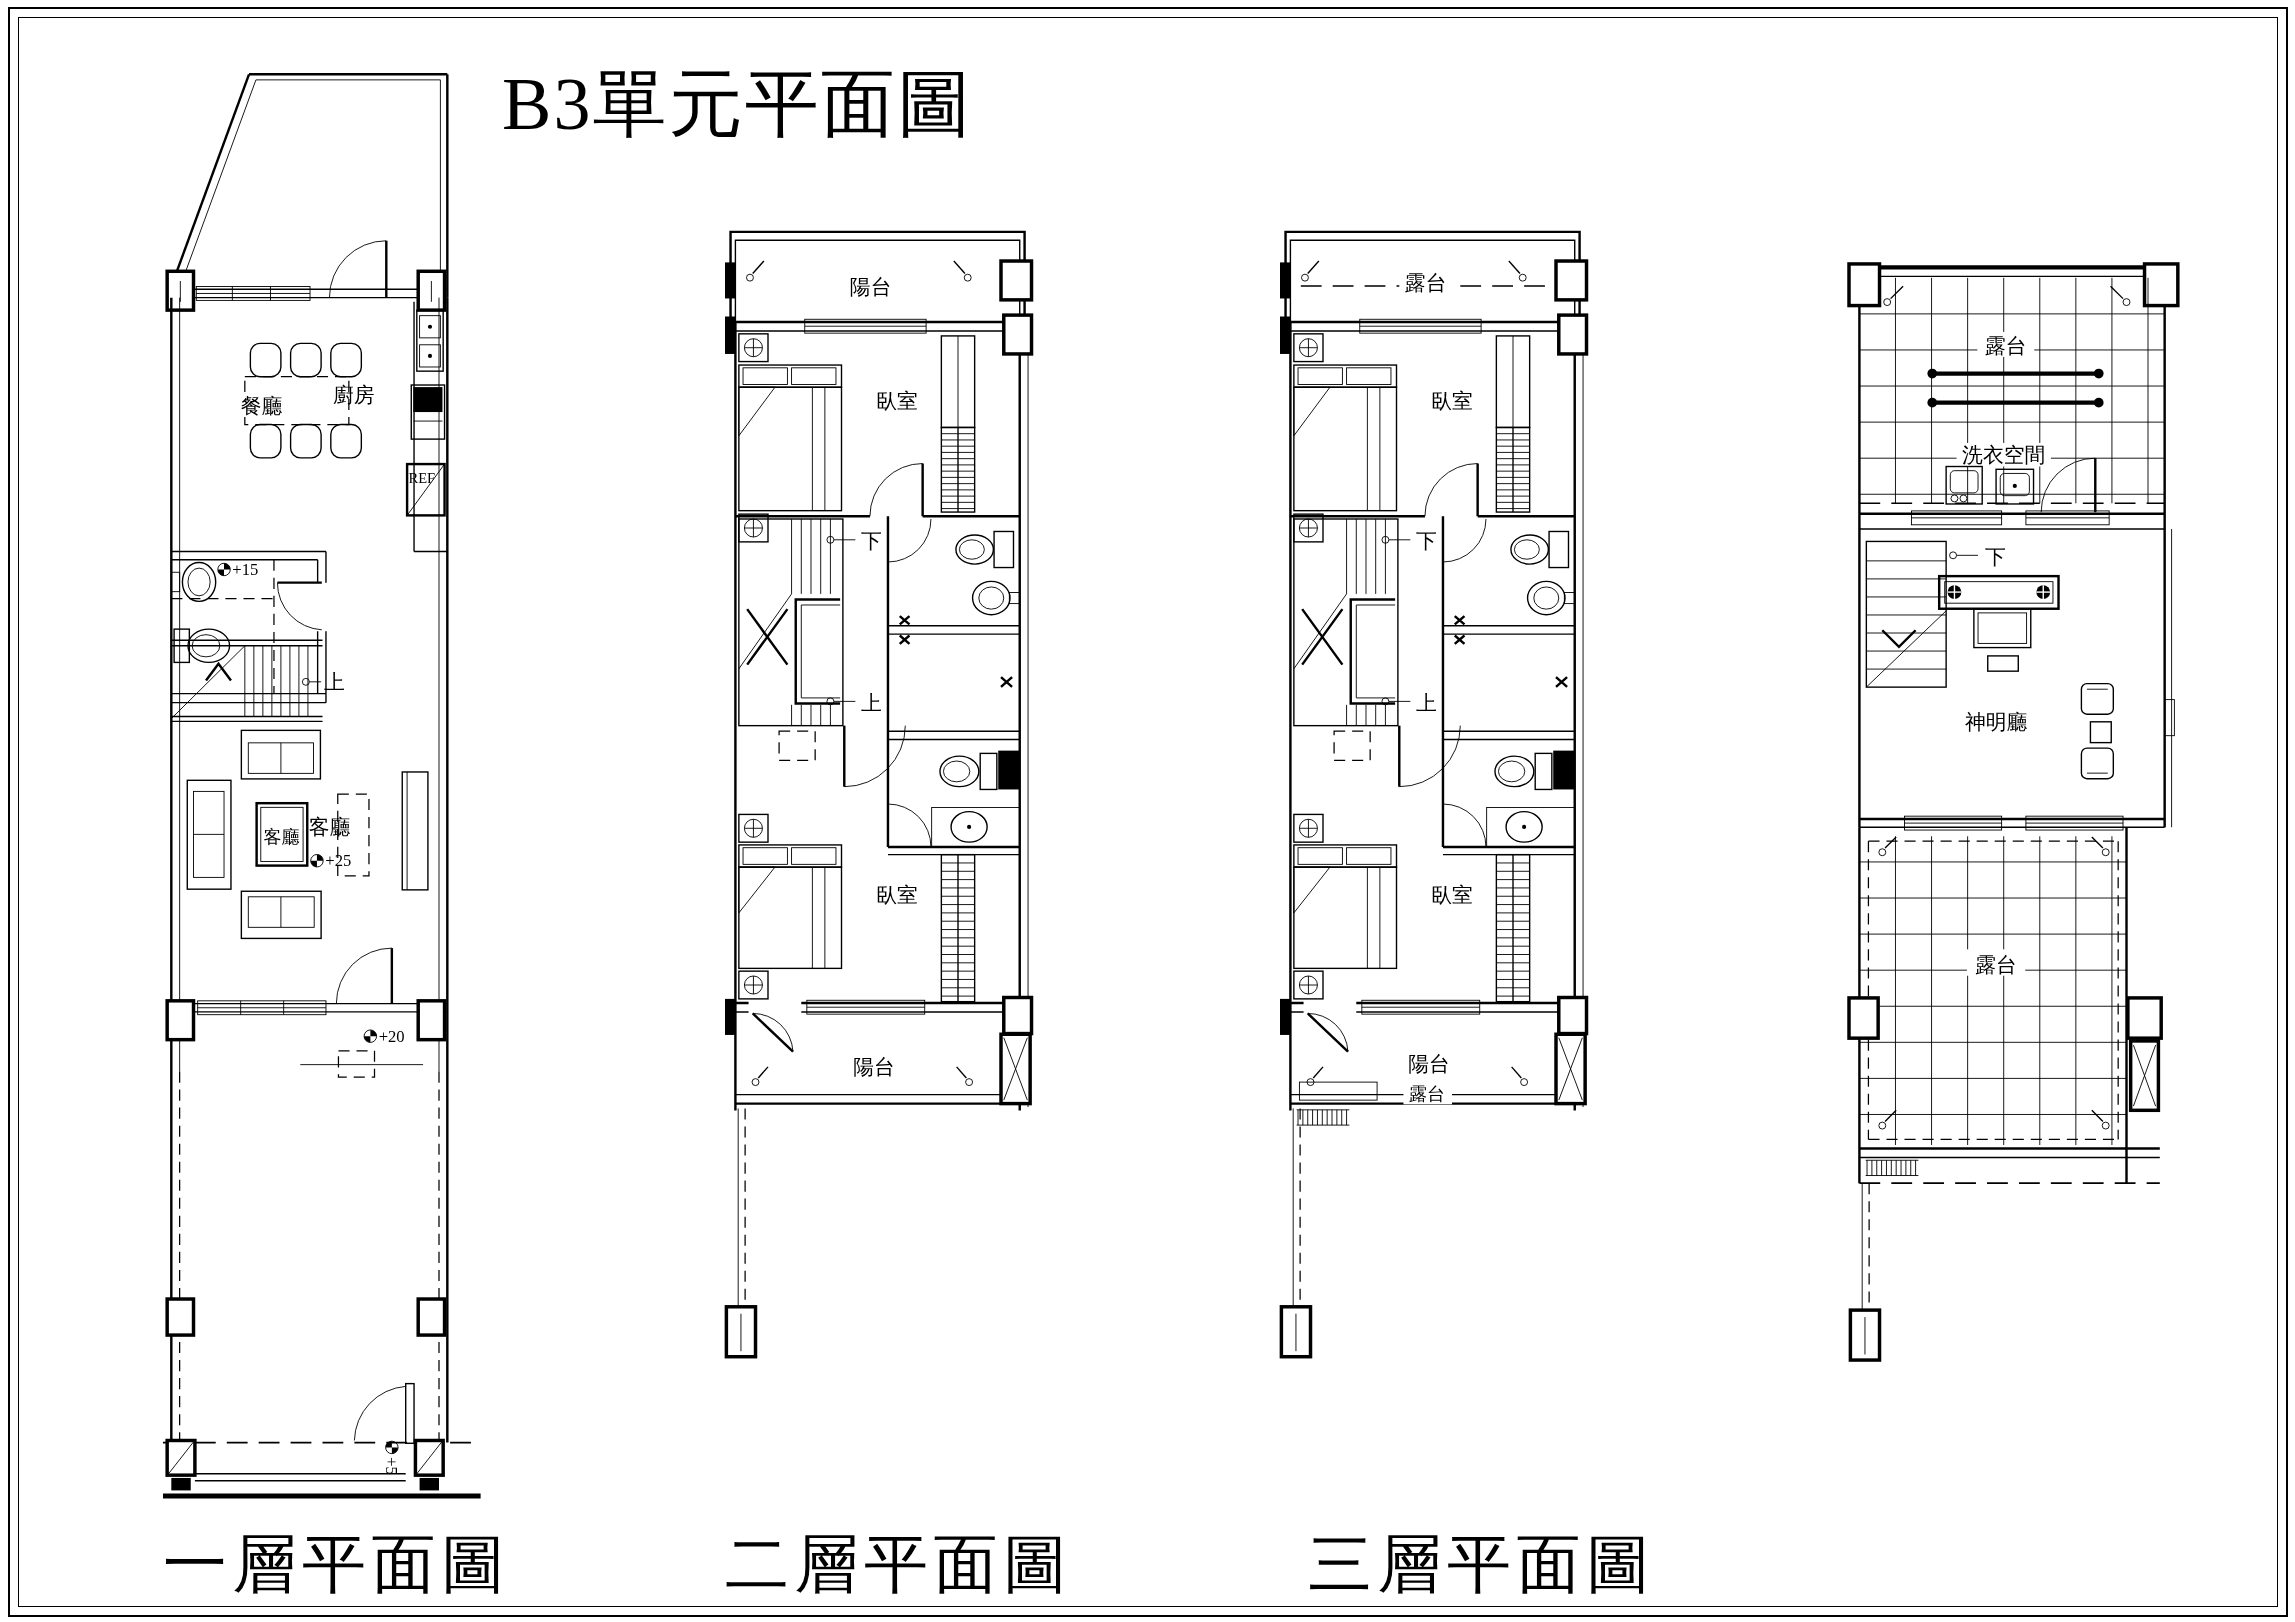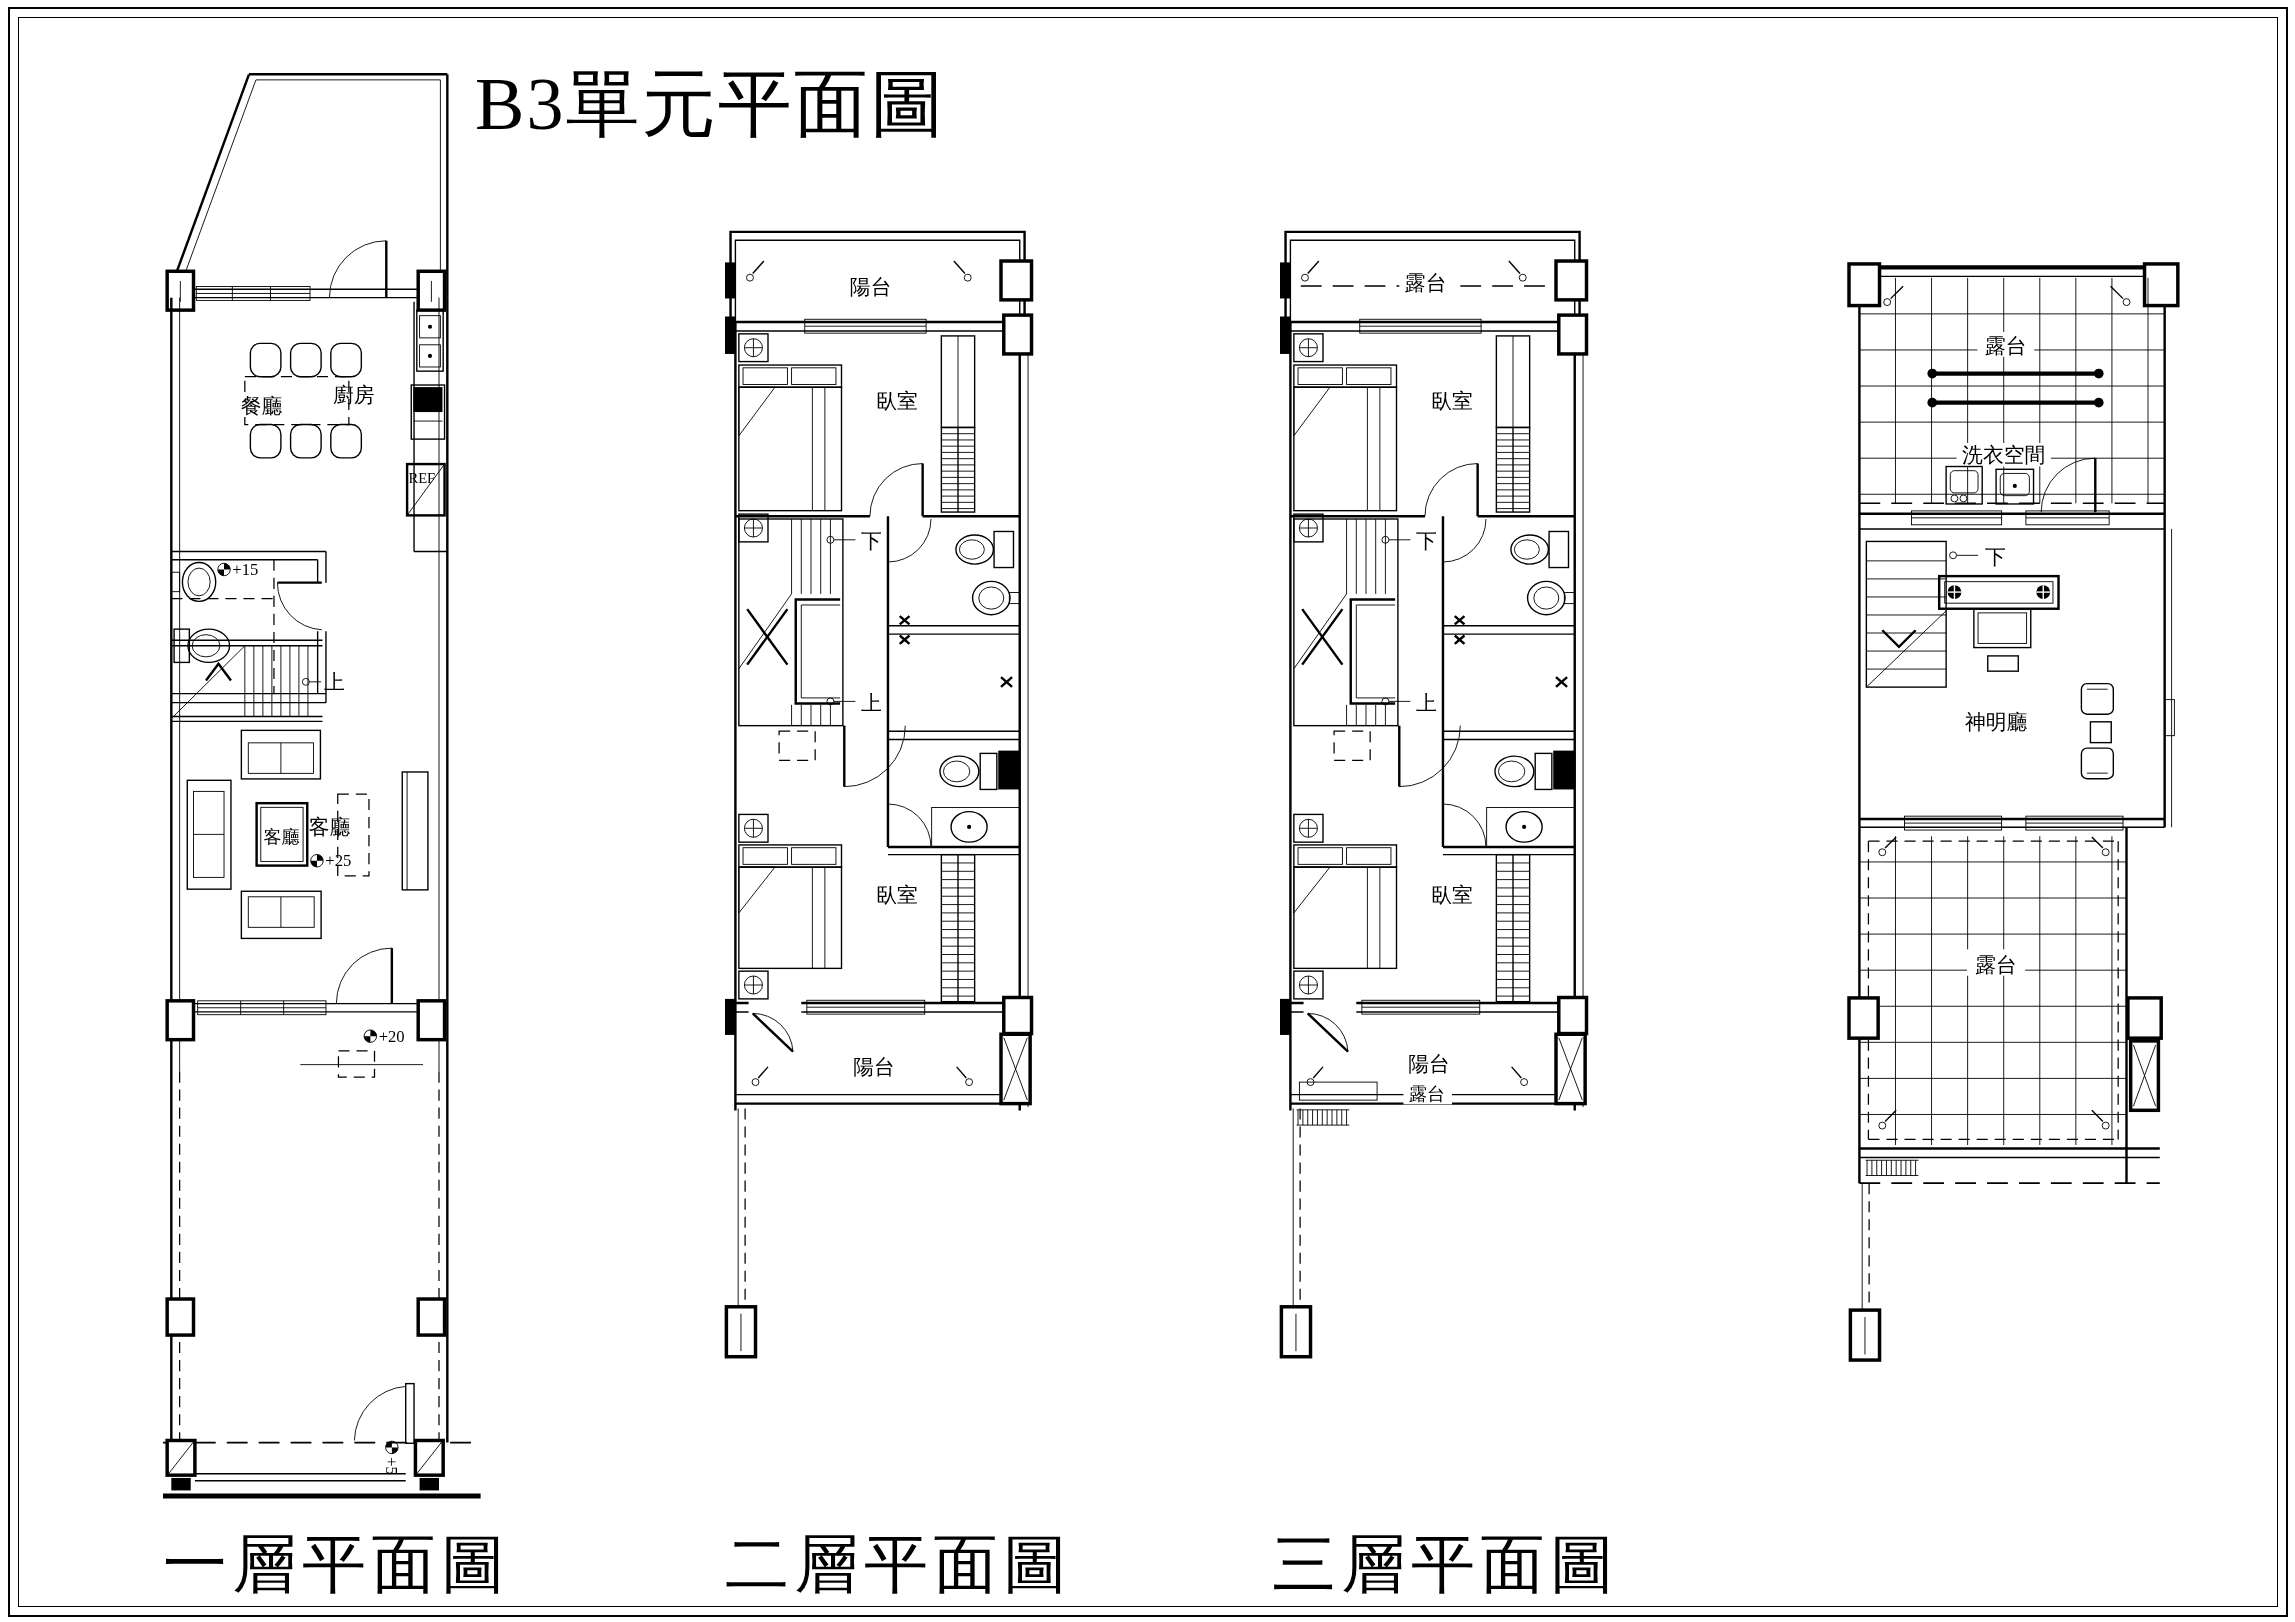--- a/index.html
+++ b/index.html
@@ -1,20 +1,20 @@
 <!DOCTYPE html>
 <html style="font-size:11px"><head>
 <meta charset="utf-8">
 <style>
   html,body{margin:0;padding:0;background:#e8e8e8;}
   #sheet{position:relative;width:2295px;height:1623px;background:#ffffff;overflow:hidden;
          font-family:"Liberation Serif","DejaVu Serif",serif;}
   .frame1{position:absolute;left:8.3px;top:7px;width:2276px;height:1606px;border:2.8px solid #000;pointer-events:none;}
   .frame2{position:absolute;left:18px;top:16.6px;width:2258px;height:1588px;border:1px solid #000;pointer-events:none;}
-  #title{position:absolute;left:475px;top:55px;font-size:74px;letter-spacing:2.1px;color:#000;white-space:nowrap;}
+  #title{position:absolute;left:502px;top:55px;font-size:74px;letter-spacing:2.1px;color:#000;white-space:nowrap;}
   .caption{position:absolute;top:1521px;font-size:64px;letter-spacing:5.5px;color:#000;text-align:right;white-space:nowrap;}
   svg.plan{position:absolute;overflow:visible;}
   .s {stroke:#000;fill:none;stroke-width:2;}
   .s1{stroke:#000;fill:none;stroke-width:1.3;}
   .s3{stroke:#000;fill:none;stroke-width:3.5;}
   .s5{stroke:#000;fill:none;stroke-width:6;}
   .d {stroke:#000;fill:none;stroke-width:1.8;stroke-dasharray:16 10;}
   .dd{stroke:#000;fill:none;stroke-width:2.4;stroke-dasharray:30 16;}
   .cw{fill:#fff;stroke:#000;stroke-width:5;}
   .cb{fill:#000;stroke:none;}
@@ -705,15 +705,15 @@
     <g>
       <line class="s1" x1="19" y1="1345" x2="19" y2="1528"></line>
       <line class="d" x1="29" y1="1345" x2="29" y2="1528"></line>
       <rect class="cw" x="2" y="1528" width="42" height="72"></rect>
       <line class="s1" x1="23" y1="1538" x2="23" y2="1592"></line>
     </g>
   </svg>
 
   <div class="caption" style="left:163px;width:319px">一層平面圖</div>
   <div class="caption" style="left:725px;width:319px">二層平面圖</div>
-  <div class="caption" style="left:1272px;width:319px">三層平面圖</div>
+  <div class="caption" style="left:1308px;width:319px">三層平面圖</div>
 </div>
 
 
 </body></html>

